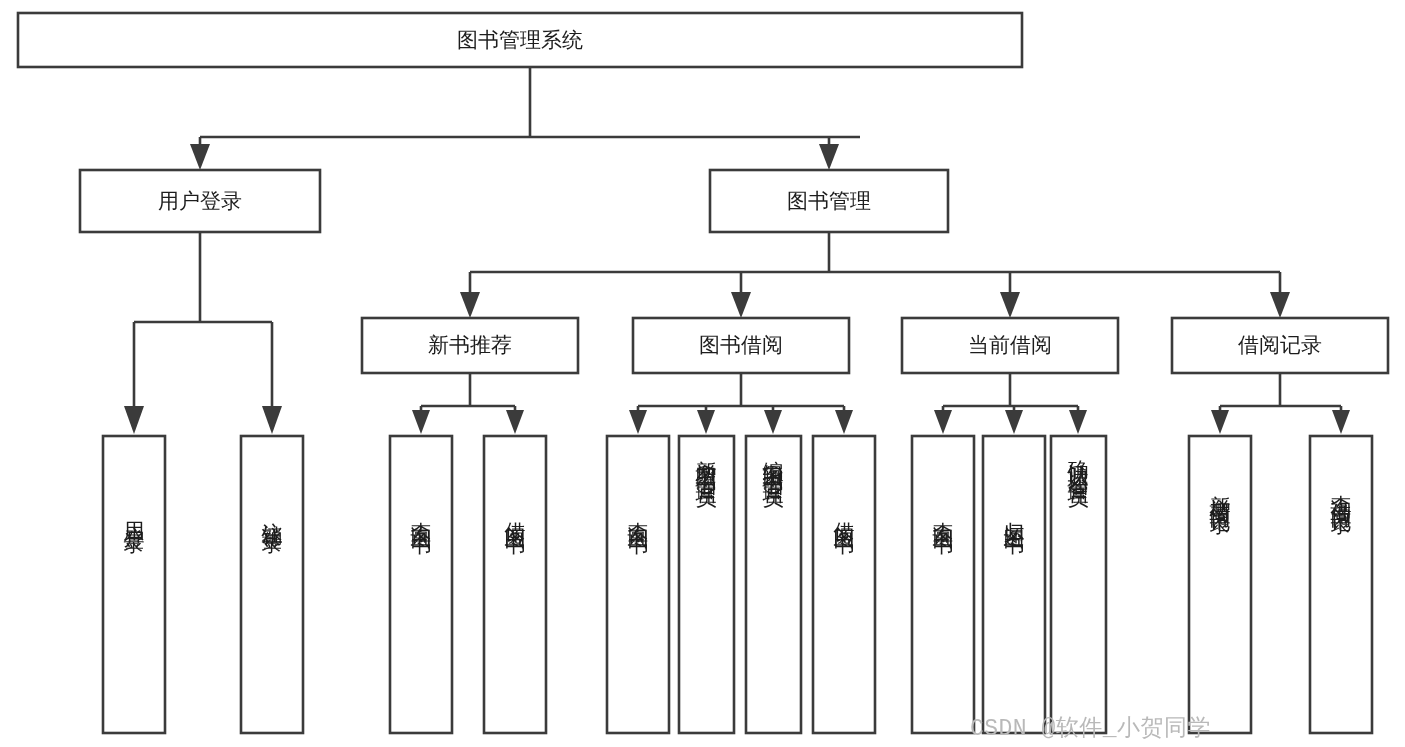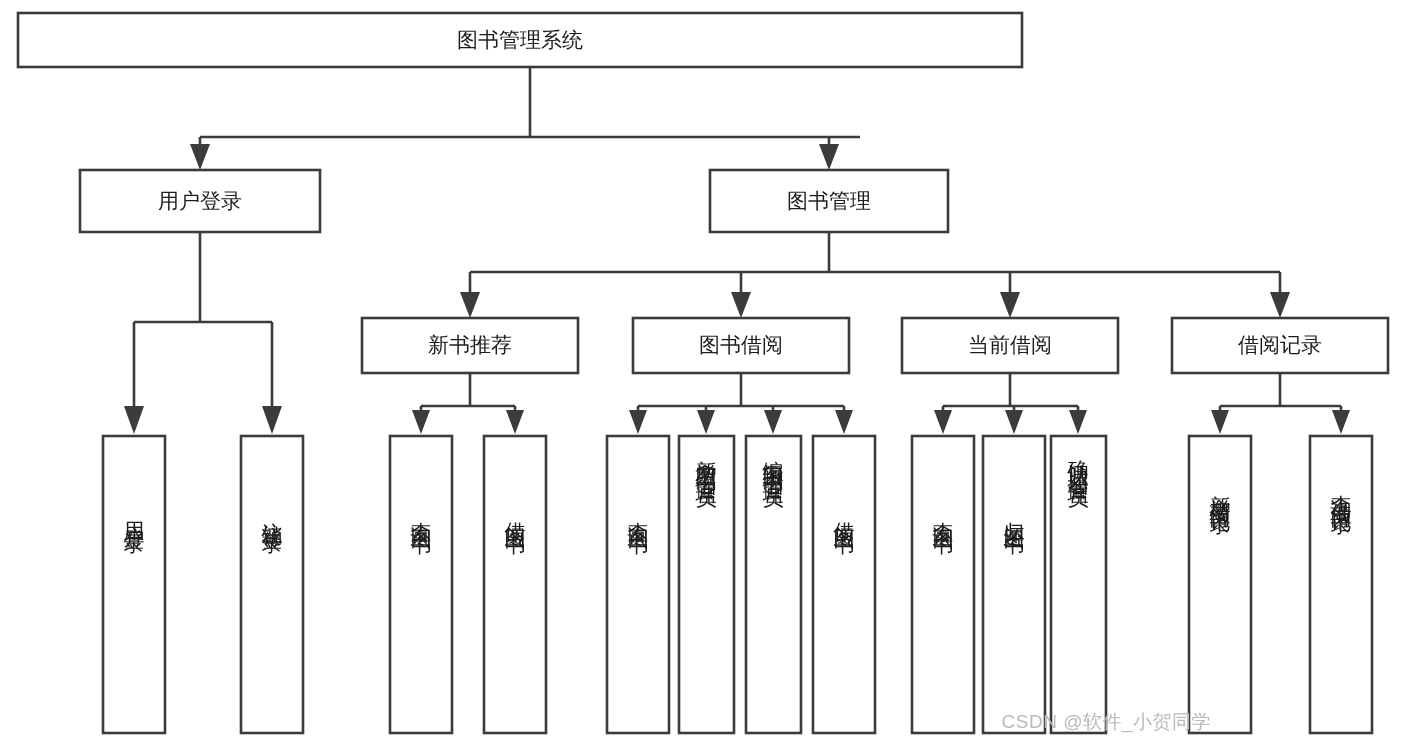--- a/index.html
+++ b/index.html
@@ -59,23 +59,23 @@
     letter-spacing: 4px;
     color: #1d1d1d;
     white-space: nowrap;
     text-align: center;
     transform: translate(-50%, 0);
     pointer-events: none;
   }
   .watermark {
     position: absolute;
     right: 8px;
-    bottom: 12px;
-    font-family: Liberation Sans, sans-serif;
-    font-size: 19px;
+    bottom: 4px;
+    font-family: Liberation Mono, monospace;
+    font-size: 23px;
     color: #b9b9b9;
     white-space: nowrap;
     letter-spacing: 0.5px;
   }
 </style>
 </head>
 <body>
 
 <div id="diagram-root">
 

